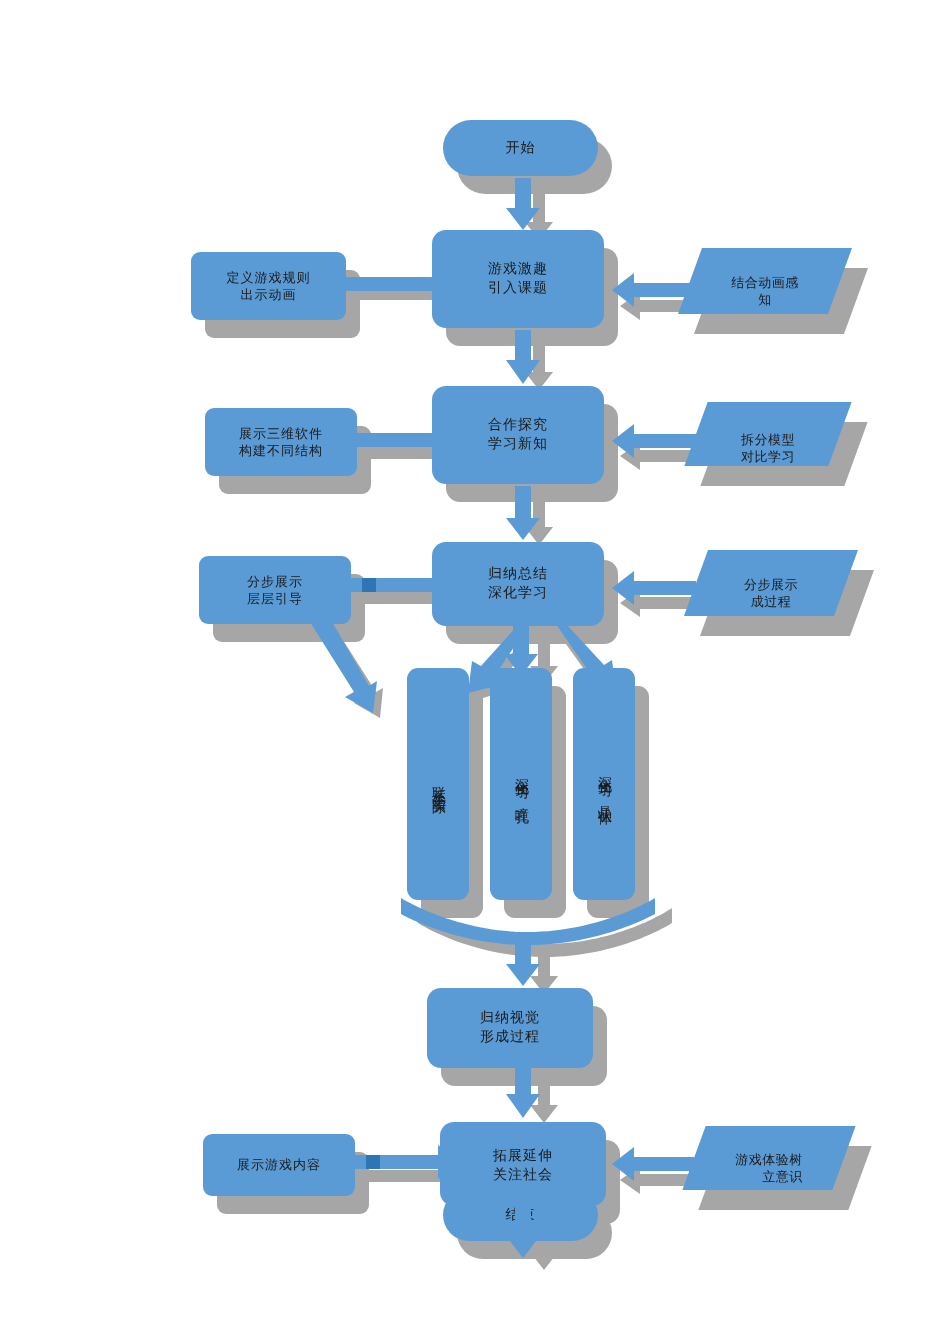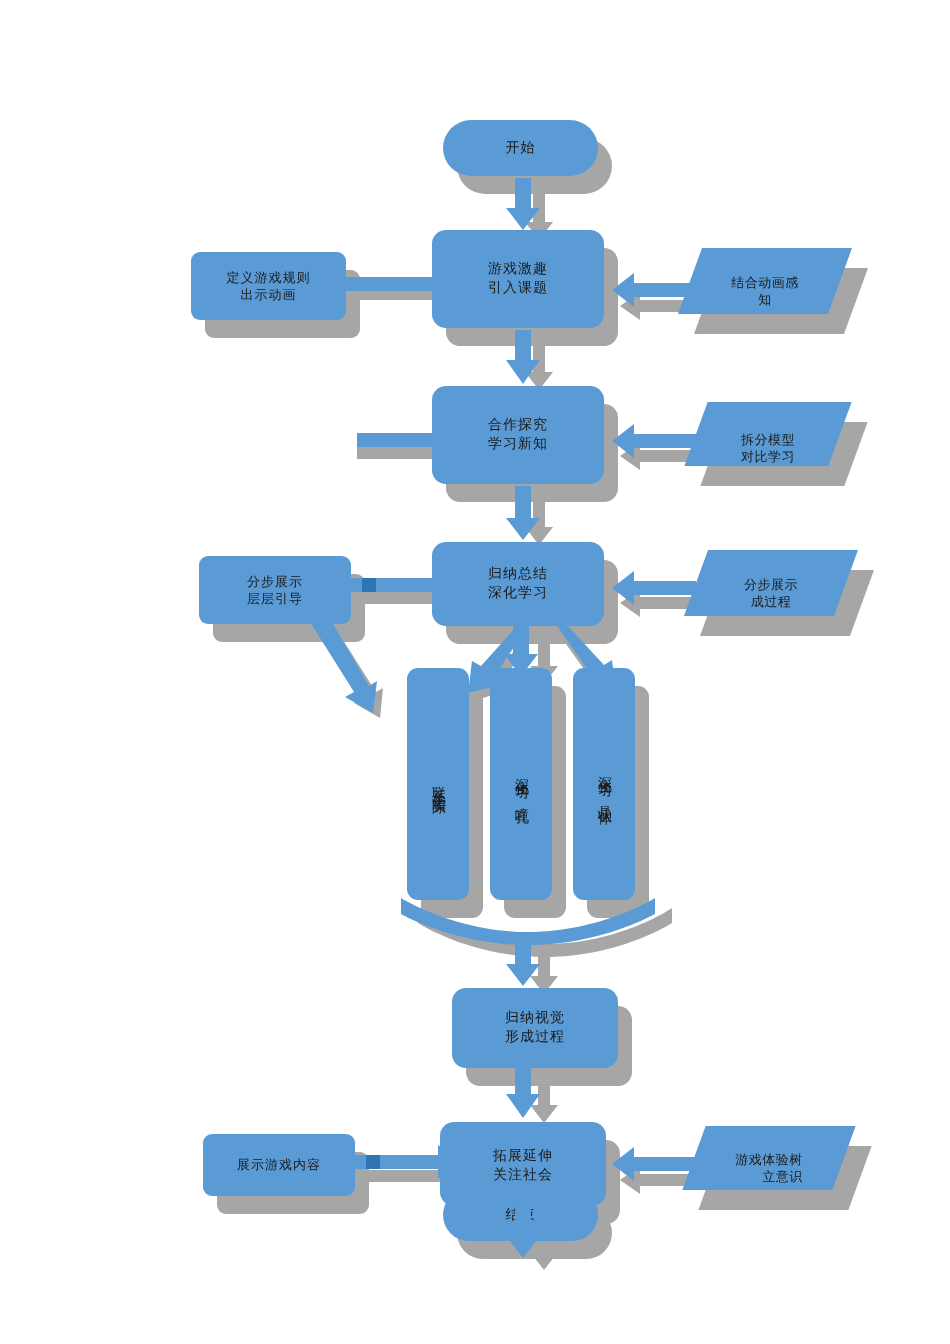--- a/index.html
+++ b/index.html
@@ -166,20 +166,26 @@
 知</div>
   </div>
 
   <div class="node proc fs18" style="left:432px; top:386px; width:172px; height:98px;font-family:Liberation Serif, serif;">
     <div class="shadow" style="left:14px; top:18px; width:172px; height:98px;"></div>
     <div class="face" style="left:0; top:0; width:172px; height:98px;"></div>
     <div class="label">合作探究
 学习新知</div>
   </div>
 
+  <div class="node note fs17" style="left:205px; top:408px; width:152px; height:68px;">
+    <div class="shadow" style="left:14px; top:18px; width:152px; height:68px;"></div>
+    <div class="face" style="left:0; top:0; width:152px; height:68px;"></div>
+    <div class="label">展示三维软件
+构建不同结构</div>
+  </div>
 
   <div class="node data fs17" style="left:696px; top:402px; width:144px; height:72px;">
     <div class="shadow" style="left:16px; top:20px; width:144px; height:64px;"></div>
     <div class="face" style="left:0; top:0; width:144px; height:64px;"></div>
     <div class="label">拆分模型
 对比学习</div>
   </div>
 
   <div class="node note fs17" style="left:199px; top:556px; width:152px; height:68px;">
     <div class="shadow" style="left:14px; top:18px; width:152px; height:68px;"></div>
@@ -213,21 +219,21 @@
     <div class="face" style="left:0; top:0; width:62px; height:232px;"></div>
     <div class="label">深化学习：瞳孔</div>
   </div>
 
   <div class="node vbox fs18" style="left:573px; top:668px; width:62px; height:232px;">
     <div class="shadow" style="left:14px; top:18px; width:62px; height:232px;"></div>
     <div class="face" style="left:0; top:0; width:62px; height:232px;"></div>
     <div class="label">深化学习：晶状体</div>
   </div>
 
-  <div class="node proc fs18" style="left:452px; top:988px; width:166px; height:80px;">
+  <div class="node proc fs18" style="left:427px; top:988px; width:166px; height:80px;">
     <div class="shadow" style="left:14px; top:18px; width:166px; height:80px;"></div>
     <div class="face" style="left:0; top:0; width:166px; height:80px;"></div>
     <div class="label">归纳视觉
 形成过程</div>
   </div>
 
   <div class="node proc fs18" style="left:440px; top:1122px; width:166px; height:88px;">
     <div class="shadow" style="left:14px; top:18px; width:166px; height:84px;"></div>
     <div class="face" style="left:0; top:0; width:166px; height:84px;"></div>
     <div class="label">拓展延伸

